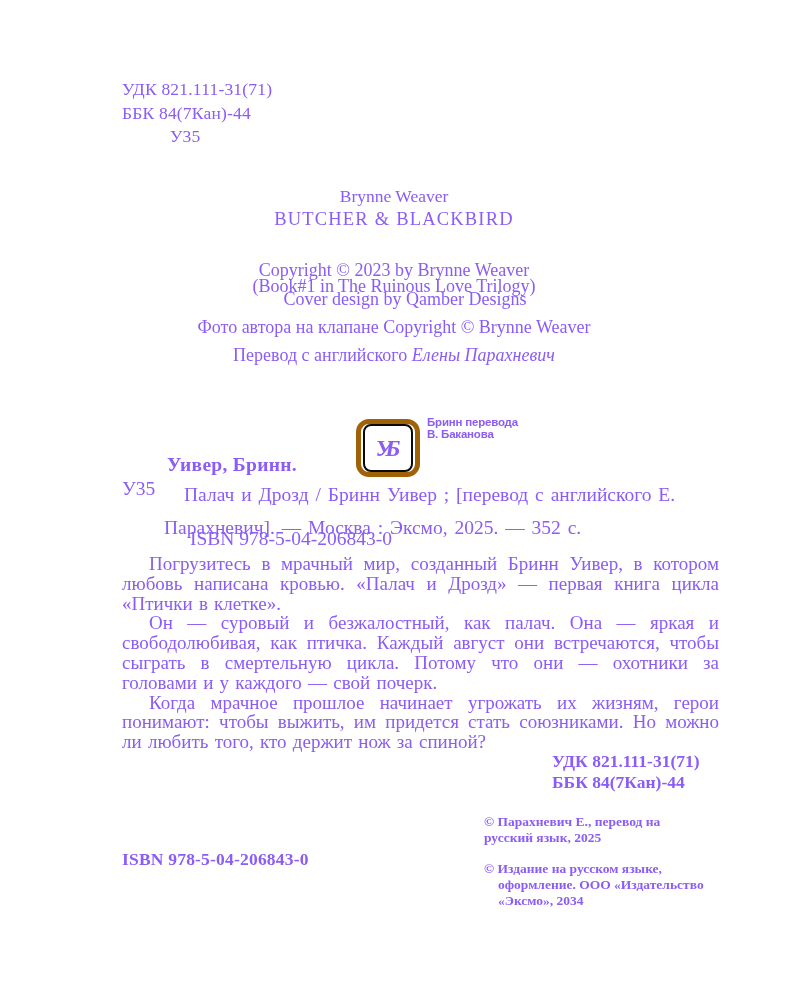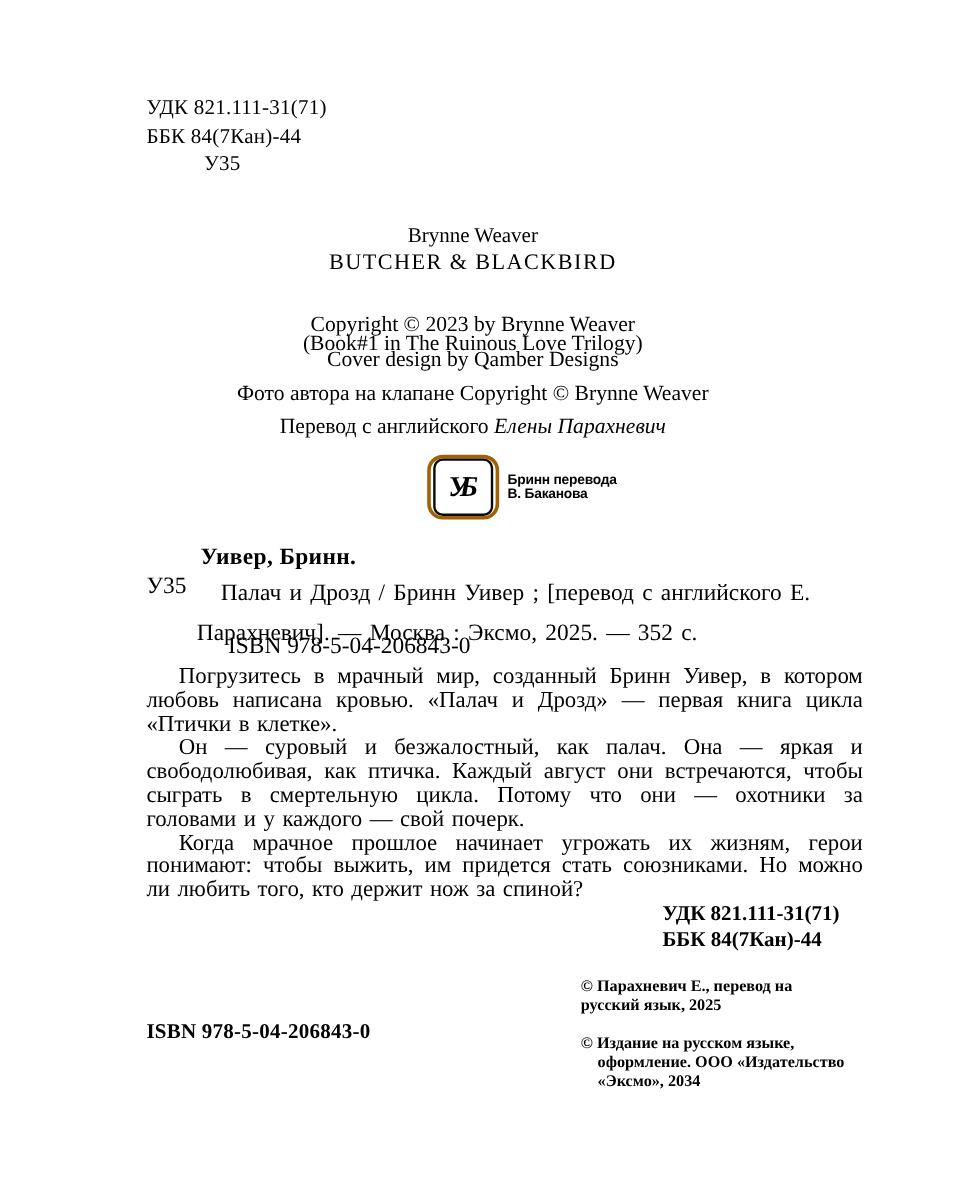--- a/index.html
+++ b/index.html
@@ -1,37 +1,37 @@
 <!DOCTYPE html>
 <html lang="ru"><head>
 <meta charset="utf-8">
 <style>
   html,body{margin:0;padding:0;background:#ffffff;}
   .page{
-    position:relative;width:788px;height:1000px;background:#ffffff;color:#000000;
+    position:relative;width:788px;height:1000px;background:#ffffff;color:#8b5cf6;
     font-family:"Liberation Serif", serif;overflow:hidden;
   }
   .abs{position:absolute;}
   
   .codes-top{left:122px;top:78px;font-size:17.5px;line-height:23.5px;letter-spacing:.2px;}
   .codes-top .author-sign{padding-left:48px;}
   
   .cline{left:0;width:100%;text-align:center;font-size:18px;}
   .l-author{top:186px;font-size:17.5px;}
   .l-title{top:209px;font-size:18.5px;letter-spacing:1.2px;}
   .l-series{top:232px;margin-top:44px;}
   .l-copy{top:260px;}
-  .l-cover{top:289px;}
+  .l-cover{top:289px;padding-left:11px;}
   .l-photo{top:317px;}
   .l-trans{top:345px;}
   .italic{font-style:italic;}
   
   .logo{left:356px;top:379px;display:flex;align-items:center;gap:7px;}
-  .emblem{width:50px;height:44px;border:3px solid #a16207;border-radius:13px;
-    display:flex;align-items:center;justify-content:center;padding:2px;}
+  .emblem{width:50px;height:44px;border:5px solid #a16207;border-radius:13px;
+    display:flex;align-items:center;justify-content:center;padding:2px;margin-top:40px;}
   .emblem-inner{width:100%;height:100%;border:2px solid #0a0a0a;border-radius:8px;
     display:flex;align-items:center;justify-content:center;}
   .monogram{font-family:"Liberation Serif", serif;font-weight:bold;font-style:italic;
     font-size:24px;letter-spacing:-7px;padding-right:7px;line-height:1;}
   .logo-text{font-family:"Liberation Sans", sans-serif;font-weight:bold;
     font-size:11.5px;line-height:12.5px;letter-spacing:-.2px;}
   
   .cat-heading{left:167px;top:454px;font-size:19.5px;font-weight:bold;letter-spacing:.3px;}
   .cat-code{left:122px;top:478px;font-size:19.5px;}
   .cat-entry{left:164px;top:478px;width:554px;font-size:19.5px;line-height:33px;

